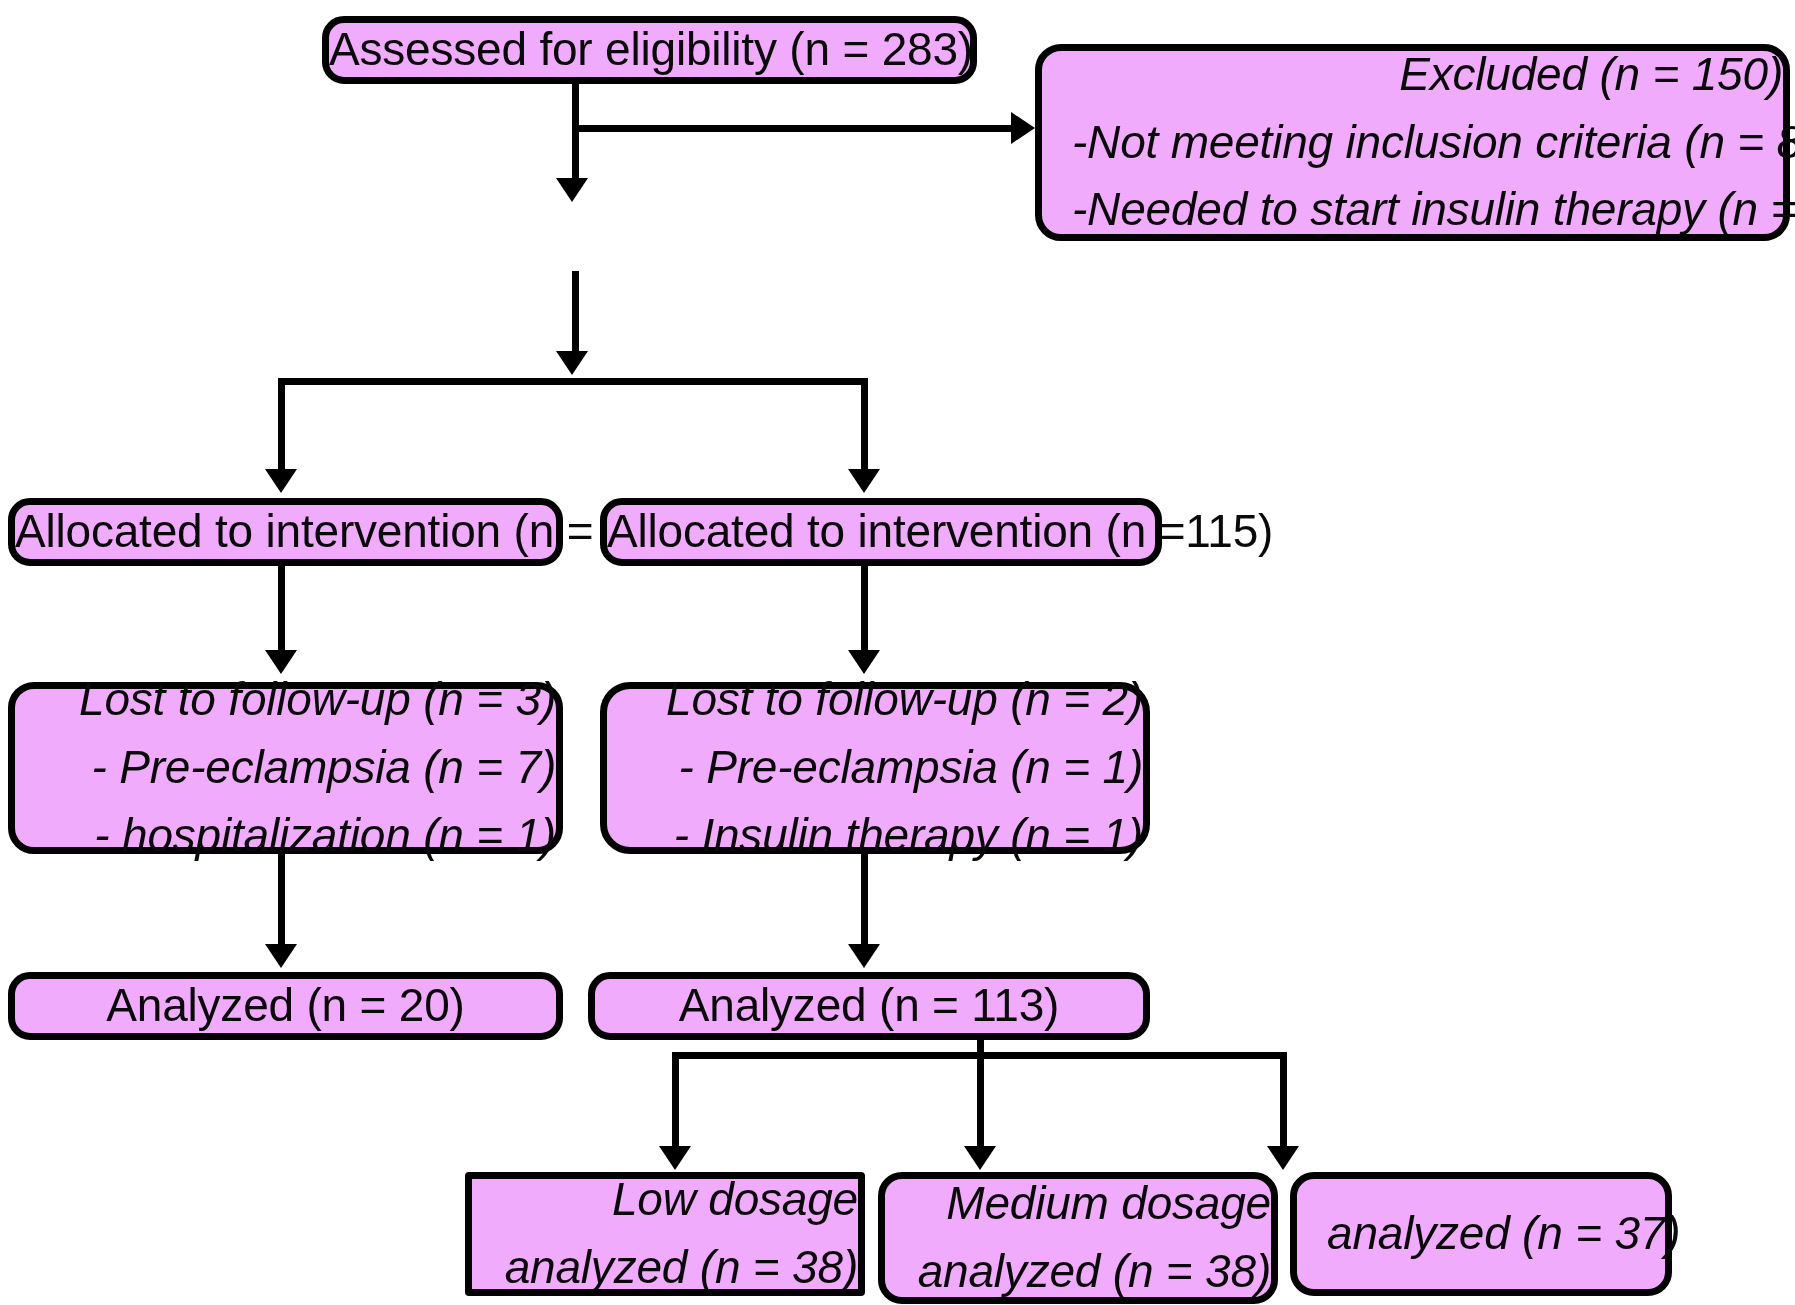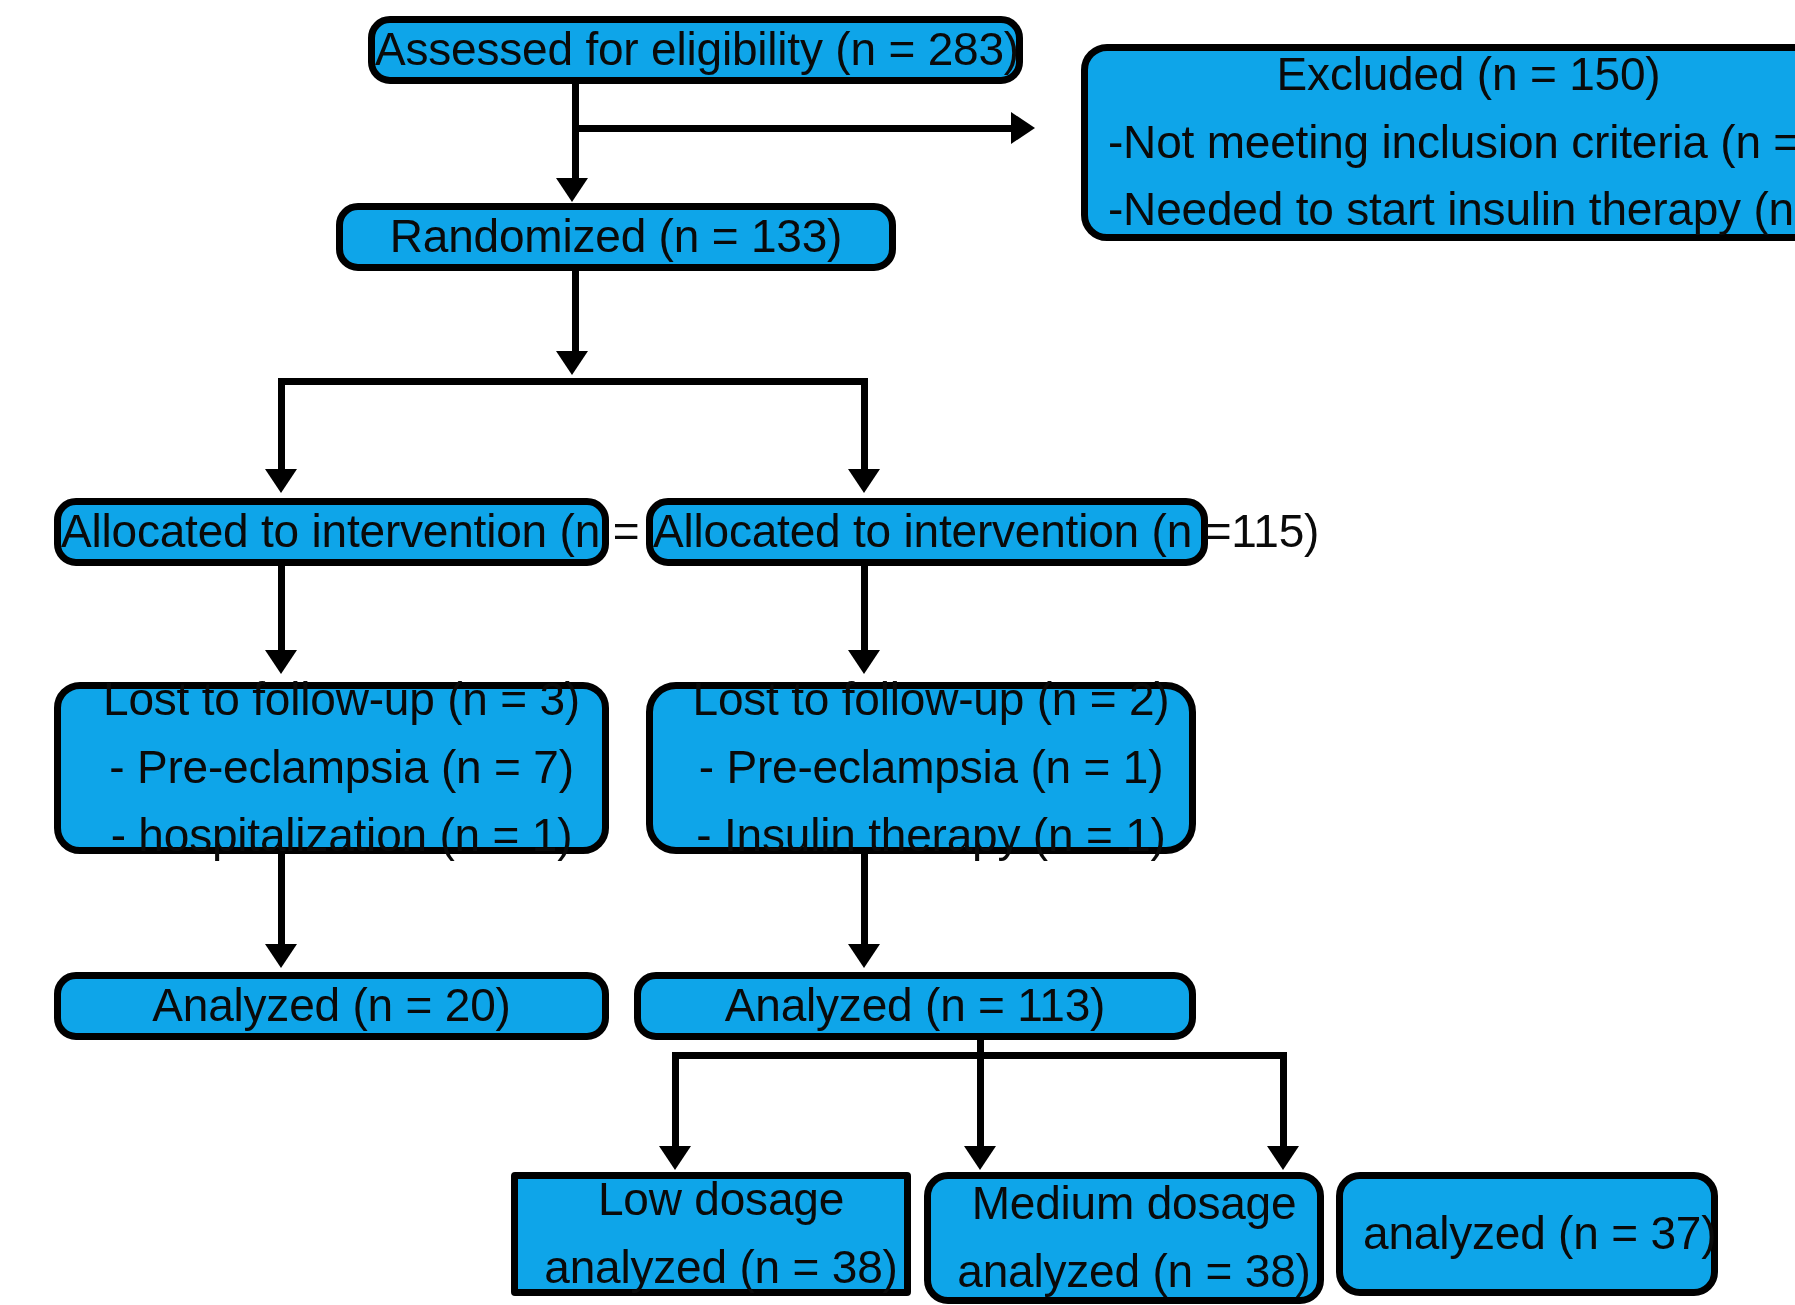--- a/index.html
+++ b/index.html
@@ -3,37 +3,36 @@
 <meta charset="utf-8">
 <title>CONSORT Flow Diagram</title>
 <style>
   html,body{margin:0;padding:0;background:#fff;}
   body{font-family:"Liberation Sans","DejaVu Sans",sans-serif;color:#000;}
   #stage{position:relative;width:1795px;height:1305px;background:#ffffff;overflow:hidden;}
 
   .box{
     position:absolute;
     box-sizing:border-box;
-    background:#0ea5e9;
+    background:#f0abfc;
     border:7px solid #000000;
     border-radius:22px;
     display:flex;
     flex-direction:column;
     justify-content:center;
-    margin-left:46px;
   }
   .box .line{
     font-size:46px;
     line-height:1.30;
     white-space:nowrap;
     color:#0a0a0a;
     letter-spacing:-0.2px;
   }
   .center .line{text-align:center;}
-  .left .line{text-align:center;padding-left:20px;}
+  .left .line{text-align:right;padding-left:30px;font-style:italic;}
   .multi .line{margin:4px 0;}
 
   
   .vline{position:absolute;background:#000;width:7px;}
   .hline{position:absolute;background:#000;height:7px;}
   .arrow-d{
     position:absolute;
     width:0;height:0;
     border-left:16px solid transparent;
     border-right:16px solid transparent;
@@ -61,23 +60,20 @@
     <div class="line">-Not meeting inclusion criteria (n = 82)</div>
     <div class="line">-Needed to start insulin therapy (n = 63)</div>
   </div>
 
   <div class="vline" style="left:572px;top:84px;height:98px;"></div>
   <div class="arrow-d" style="left:556px;top:178px;"></div>
 
   <div class="hline" style="left:575px;top:125px;width:442px;"></div>
   <div class="arrow-r" style="left:1011px;top:112px;"></div>
 
-  <div class="box center" style="left:290px;top:203px;width:560px;height:68px;">
-    <div class="line">Randomized (n = 133)</div>
-  </div>
 
   <div class="vline" style="left:572px;top:271px;height:84px;"></div>
   <div class="arrow-d" style="left:556px;top:351px;"></div>
 
   <div class="hline" style="left:278px;top:378px;width:590px;"></div>
   <div class="vline" style="left:278px;top:378px;height:95px;"></div>
   <div class="arrow-d" style="left:265px;top:469px;"></div>
   <div class="vline" style="left:861px;top:378px;height:95px;"></div>
   <div class="arrow-d" style="left:848px;top:469px;"></div>
 

